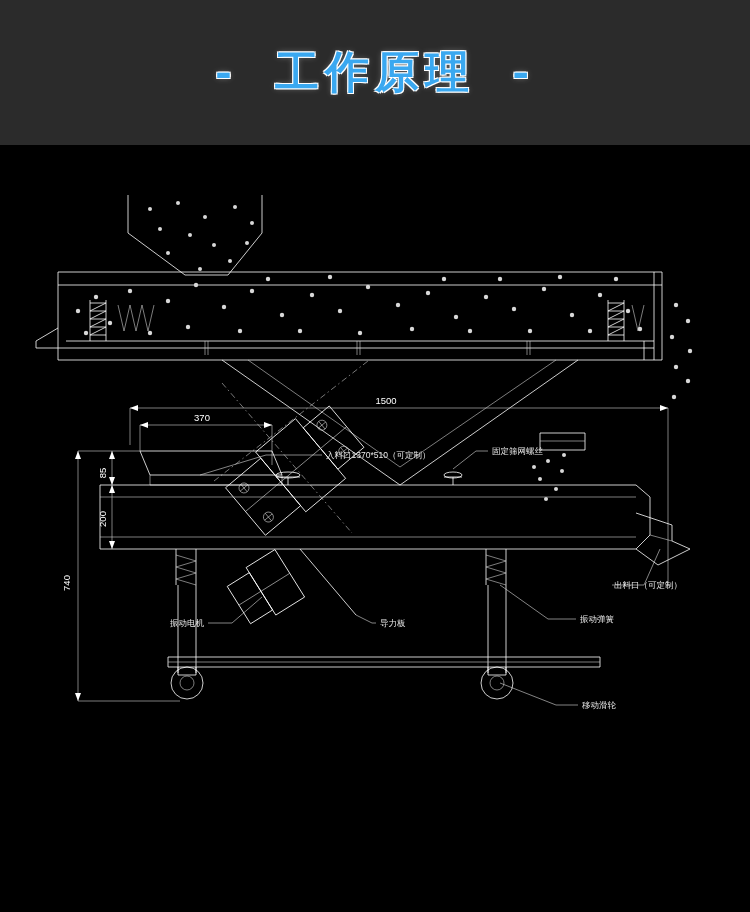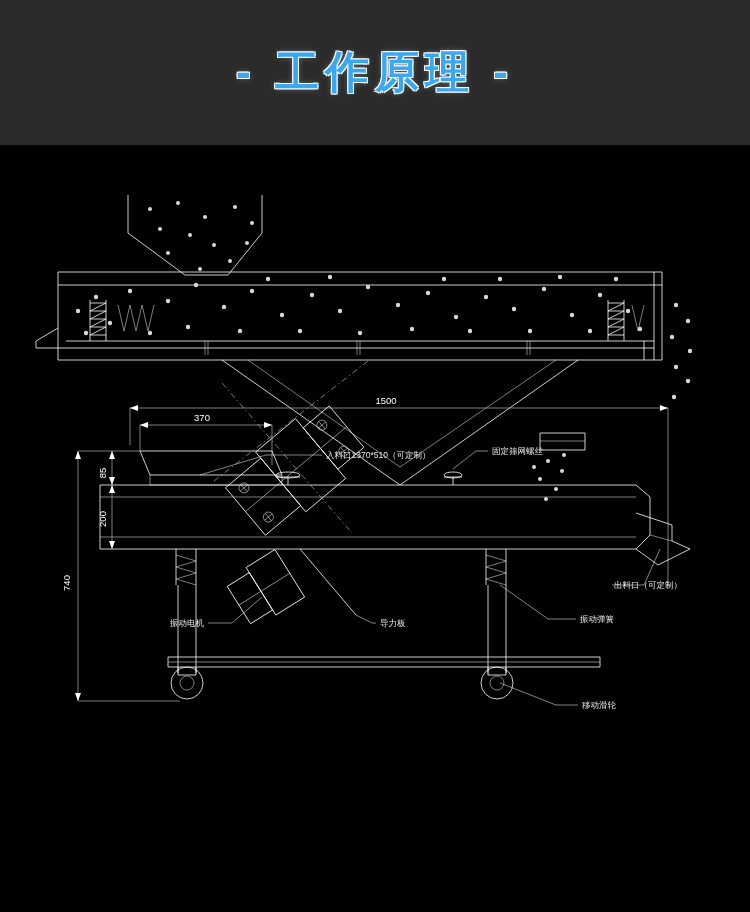--- a/index.html
+++ b/index.html
@@ -23,20 +23,21 @@
   
   .header {
     position: absolute;
     left: 0; top: 0;
     width: 750px;
     height: 145px;
     background: #2b2b2b;
     display: flex;
     align-items: center;
     justify-content: center;
+    font-family: Liberation Mono, monospace;
   }
   .header-title {
     color: #3aa8f0;
     font-size: 44px;
     font-weight: bold;
     letter-spacing: 6px;
     text-shadow:
       -1px -1px 0 #ffffff,
        1px -1px 0 #ffffff,
       -1px  1px 0 #ffffff,

